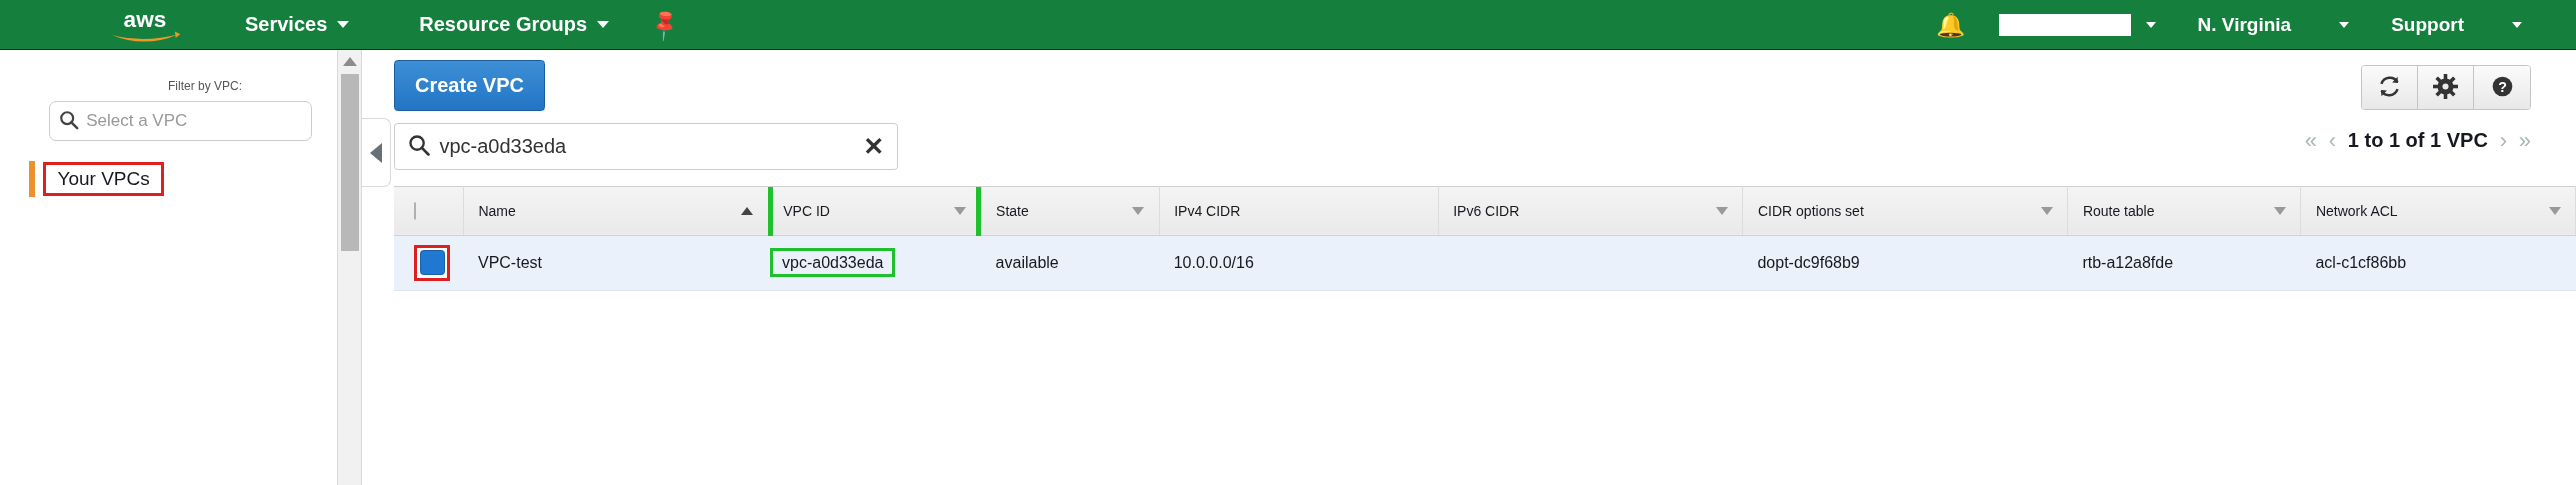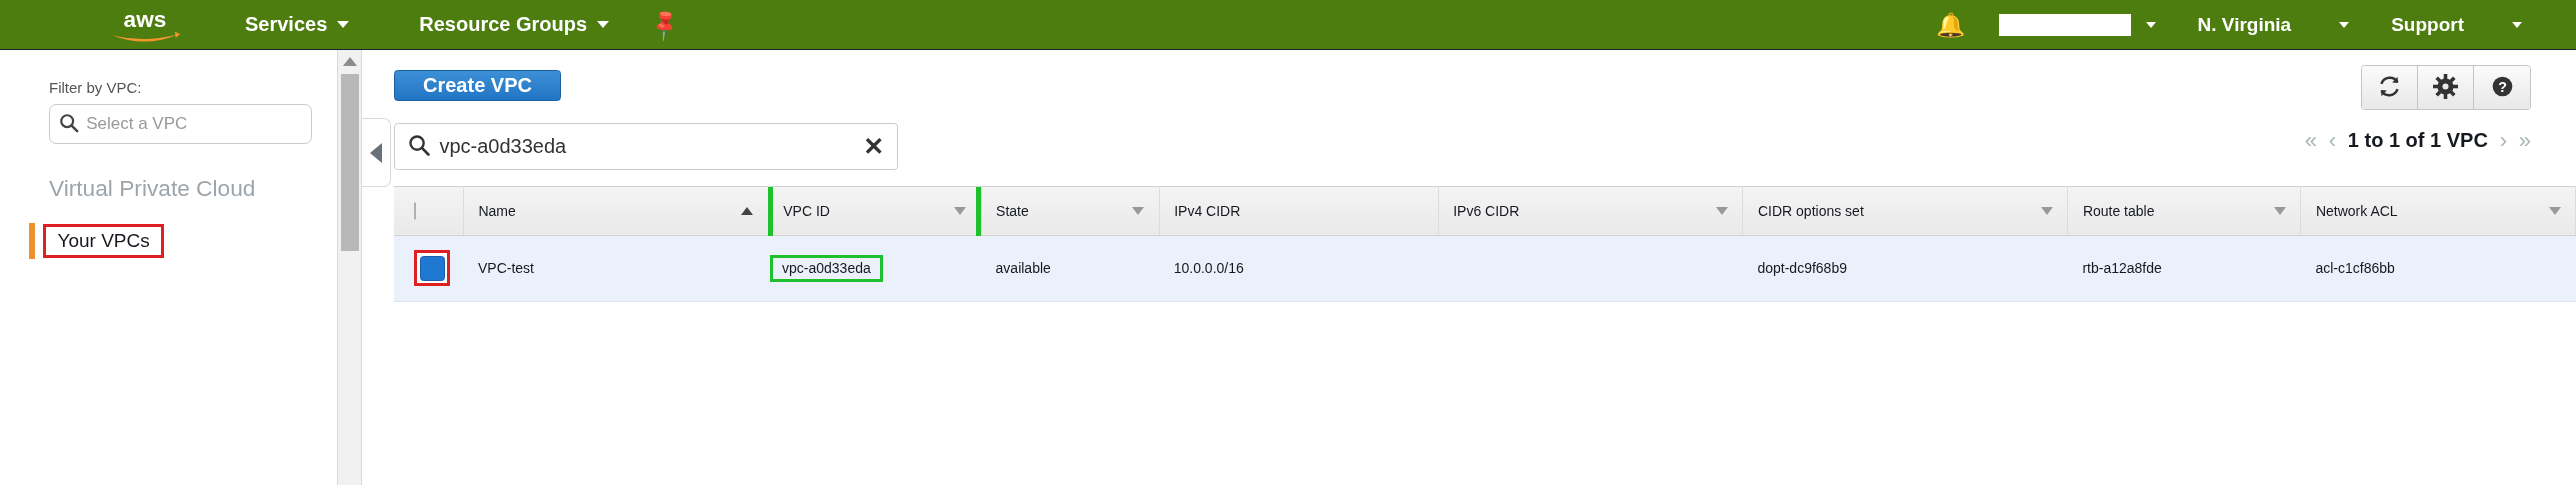--- a/index.html
+++ b/index.html
@@ -6,21 +6,21 @@
   html, body {
     width: 2576px; height: 486px;
     font-family: "Liberation Sans", sans-serif;
     background: #ffffff;
     overflow: hidden;
   }
 
   
   .topnav {
     height: 50px; width: 100%;
-    background: #4d7c0f;
+    background: #15803d;
     display: flex; align-items: center;
     position: relative;
     border-bottom: 0.9px solid #1a242f;
   }
   .aws-logo {
     margin-left: 104px;
     width: 82px; height: 36px;
     position: relative;
     display: flex; align-items: flex-start; justify-content: center;
   }
@@ -98,23 +98,24 @@
     border-right: 0.9px solid #d5dbdb;
   }
   .sb-title {
     font-size: 24.5px;
     color: #444444;
     padding: 7.2px 0 0 49px;
     font-weight: normal;
     white-space: nowrap;
   }
   .sb-label {
-    font-size: 15px;
+    font-size: 12px;
     color: #555555;
     padding: 14.5px 0 0 49px;
+    text-align: center;
   }
   .sb-search {
     margin: 8.2px 0 0 49px;
     width: 263px; height: 40px;
     border: 0.9px solid #cccccc;
     border-radius: 7px;
     background: #ffffff;
     display: flex; align-items: center;
     padding: 0 9px;
     cursor: text;
@@ -214,22 +215,22 @@
     height: 56px;
     padding-top: 15.4px;
   }
   .btn-primary {
     background: linear-gradient(to bottom, #3d8fd6 0%, #2275c4 100%);
     border: 0.9px solid #1b5e9e;
     border-radius: 3.6px;
     color: #ffffff;
     font-size: 20px;
     font-weight: bold;
-    padding: 0 28px;
-    height: 31px;
+    padding: 0 20px;
+    height: 51px;
     display: flex; align-items: center;
     cursor: pointer;
     white-space: nowrap;
     text-align: center;
   }
   .btn-default {
     background: linear-gradient(to bottom, #fbfbfb 0%, #e8e8e8 100%);
     border: 0.9px solid #c4c4c4;
     border-radius: 3.6px;
     color: #444444;
@@ -342,22 +343,22 @@
     border-right: 6.3px solid transparent;
     border-bottom: 8.2px solid #444444;
   }
   .sort-desc {
     width: 0; height: 0;
     border-left: 6.3px solid transparent;
     border-right: 6.3px solid transparent;
     border-top: 8.2px solid #999999;
   }
   .tbl td {
-    height: 66px;
-    font-size: 14px;
+    height: 55px;
+    font-size: 16px;
     color: #16191f;
     padding: 0 14.5px;
     background: #eaf1fb;
     border-bottom: 0.9px solid #e0e6ef;
     white-space: nowrap;
   }
   .col-check { width: 62px; padding: 0 0 0 20px !important; }
   .chk-empty {
     width: 25px; height: 25px;
     border: 0.9px solid #b0b0b0;
@@ -447,21 +448,20 @@
     <div class="sb-search">
       <span class="mag">
         <svg width="20" height="20" viewBox="0 0 22 22">
           <circle cx="9" cy="9" r="6.5" stroke="#444444" stroke-width="2.4" fill="none"></circle>
           <line x1="13.6" y1="13.6" x2="20" y2="20" stroke="#444444" stroke-width="2.8" stroke-linecap="round"></line>
         </svg>
       </span>
       <span class="ph">Select a VPC</span>
     </div>
 
-    <div class="sb-section">Virtual Private Cloud</div>
 
     <div class="sb-link-row">
       <div class="sb-active-bar"></div>
       <div class="sb-link-box">
         <span class="sb-link">Your VPCs</span>
       </div>
     </div>
 
     <div class="sb-scroll">
       <div class="arrow-up"></div>

